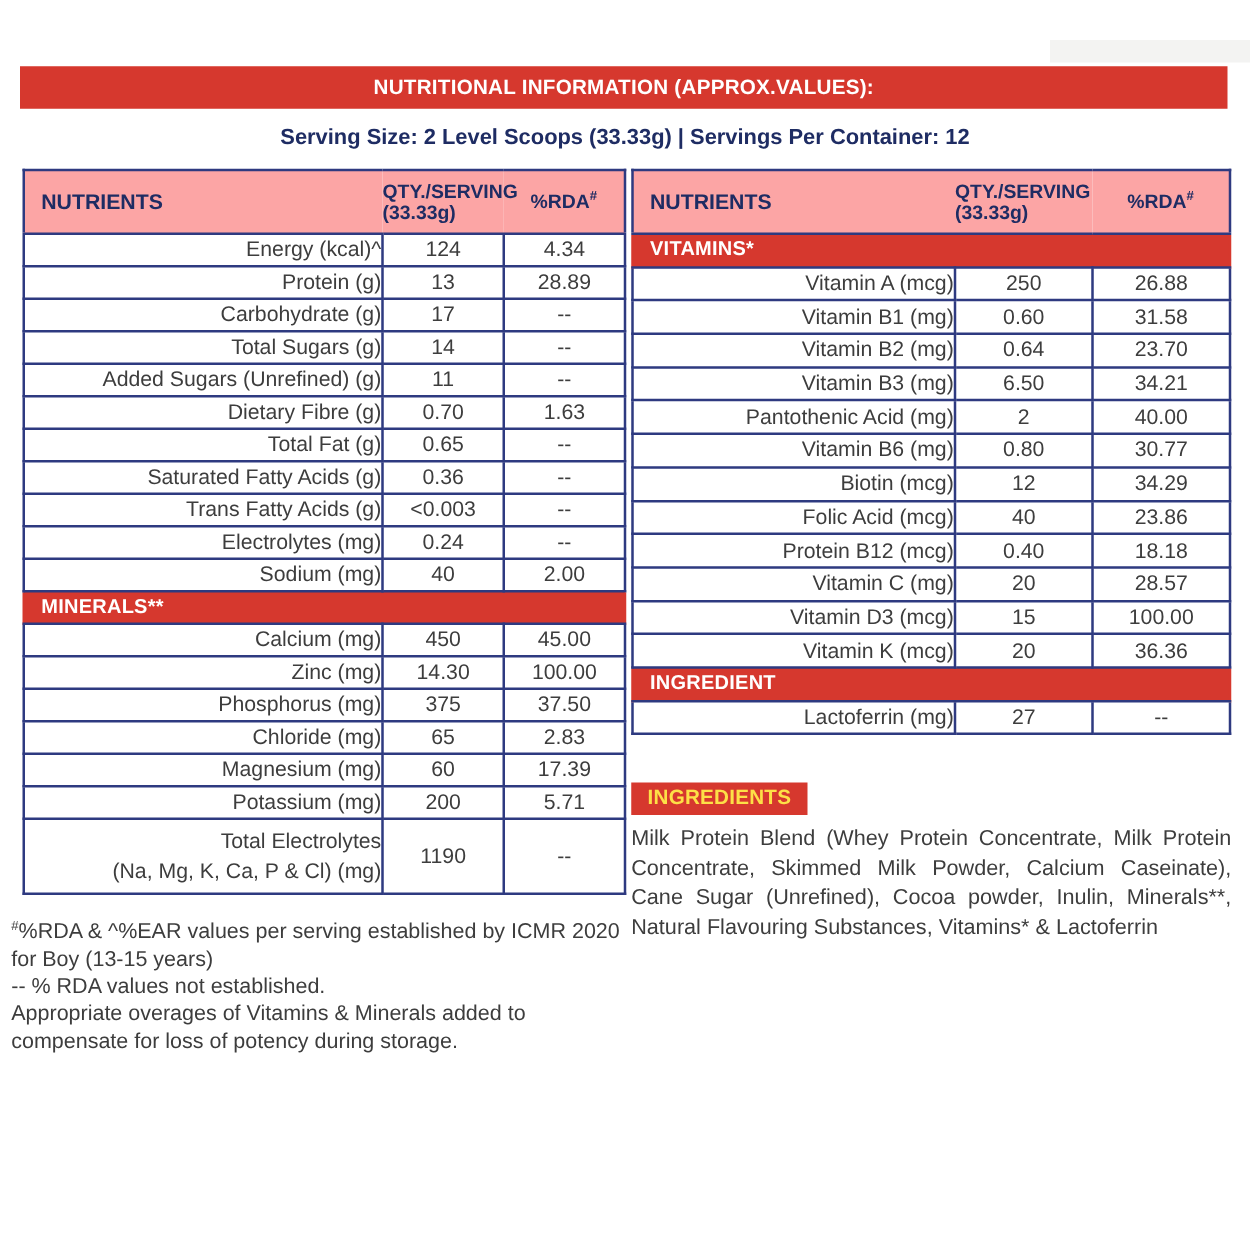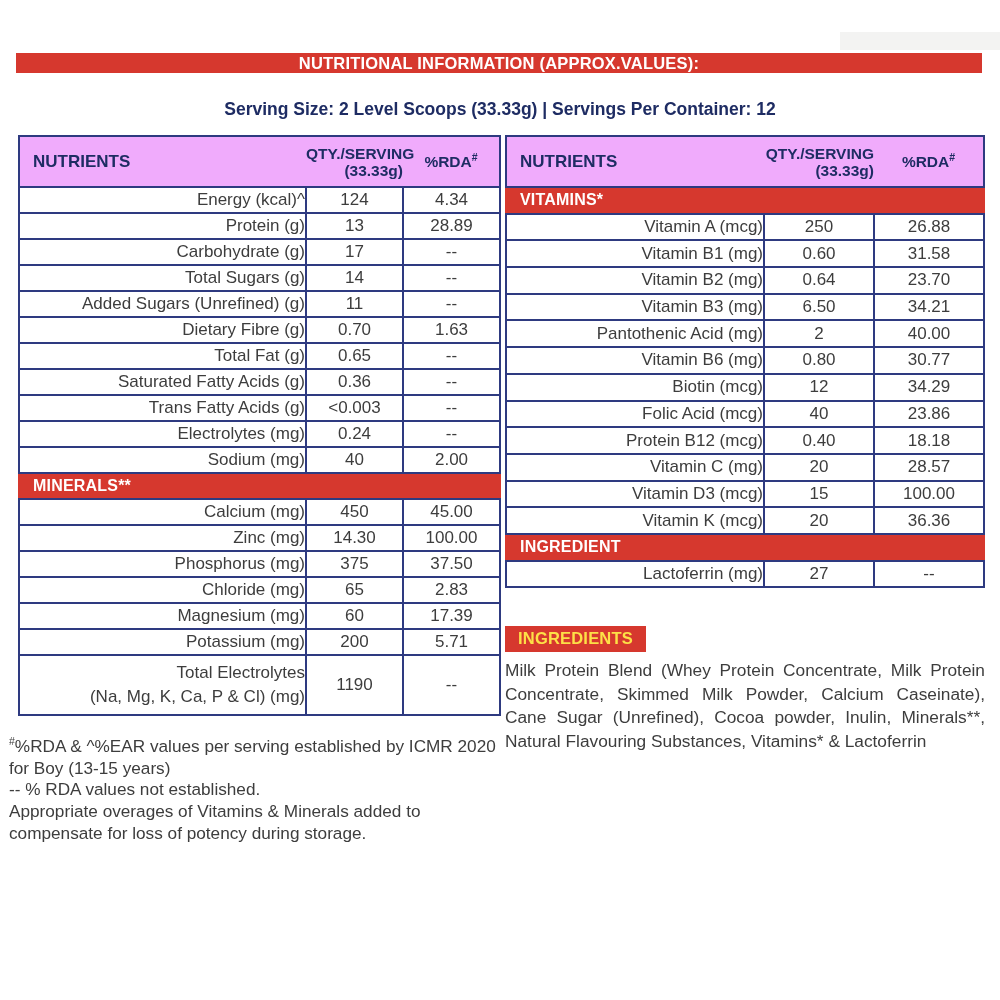--- a/index.html
+++ b/index.html
@@ -9,40 +9,40 @@
     --text:#3d3d3d;
   }
   html,body{margin:0;padding:0;}
   body{
     width:1000px;height:1000px;position:relative;background:#ffffff;
     font-family:"Liberation Sans", sans-serif;
     -webkit-font-smoothing:antialiased;
   }
   .corner-shade{position:absolute;left:840px;top:32px;width:160px;height:18px;background:#f3f3f2;}
   .title-bar{
-    position:absolute;left:16px;top:53px;width:966px;height:20px;
+    position:absolute;left:16px;top:53px;width:966px;height:34px;
     background:var(--red);color:#ffffff;font-weight:bold;font-size:16.5px;
     display:flex;align-items:center;justify-content:center;letter-spacing:.2px;
   }
   .serving-line{
     position:absolute;left:0;top:99px;width:1000px;text-align:center;
     color:var(--navy);font-weight:bold;font-size:17.5px;
   }
   table.tbl{position:absolute;top:135px;border-collapse:collapse;table-layout:fixed;background:#fff;border:2px solid var(--border);}
   .tbl-left{left:18px;width:481px;}
   .tbl-right{left:505px;width:478px;}
   .tbl-left col.c1{width:287px}.tbl-left col.c2{width:97px}.tbl-left col.c3{width:97px}
   .tbl-right col.c1{width:258px}.tbl-right col.c2{width:110px}.tbl-right col.c3{width:110px}
   .tbl th{
     border:none;border-bottom:2px solid var(--border);
     color:var(--navy);font-weight:bold;height:49px;vertical-align:middle;
-    padding:0;background:#f0abfc;
+    padding:0;background:#fca5a5;
   }
   .tbl th.th-nutrients{text-align:left;padding-left:13px;font-size:17px;}
-  .tbl th.th-qty{font-size:15.5px;line-height:17px;text-align:right;white-space:nowrap;}
+  .tbl th.th-qty{font-size:15.5px;line-height:17px;text-align:left;white-space:nowrap;}
   .tbl th.th-rda{font-size:15.5px;text-align:center;white-space:nowrap;}
   .tbl th sup,.footnote sup{font-size:10.5px;}
   .tbl td{
     border:2px solid var(--border);color:var(--text);font-size:17px;
     height:24px;padding:0;vertical-align:middle;background:#fff;
   }
   .tbl-right td{height:24.7px;}
   td.label-cell{text-align:right;padding-left:13px;line-height:20px;}
   td.label-cell.indent-1{padding-left:26px;}
   td.label-cell.indent-2{padding-left:38px;}

